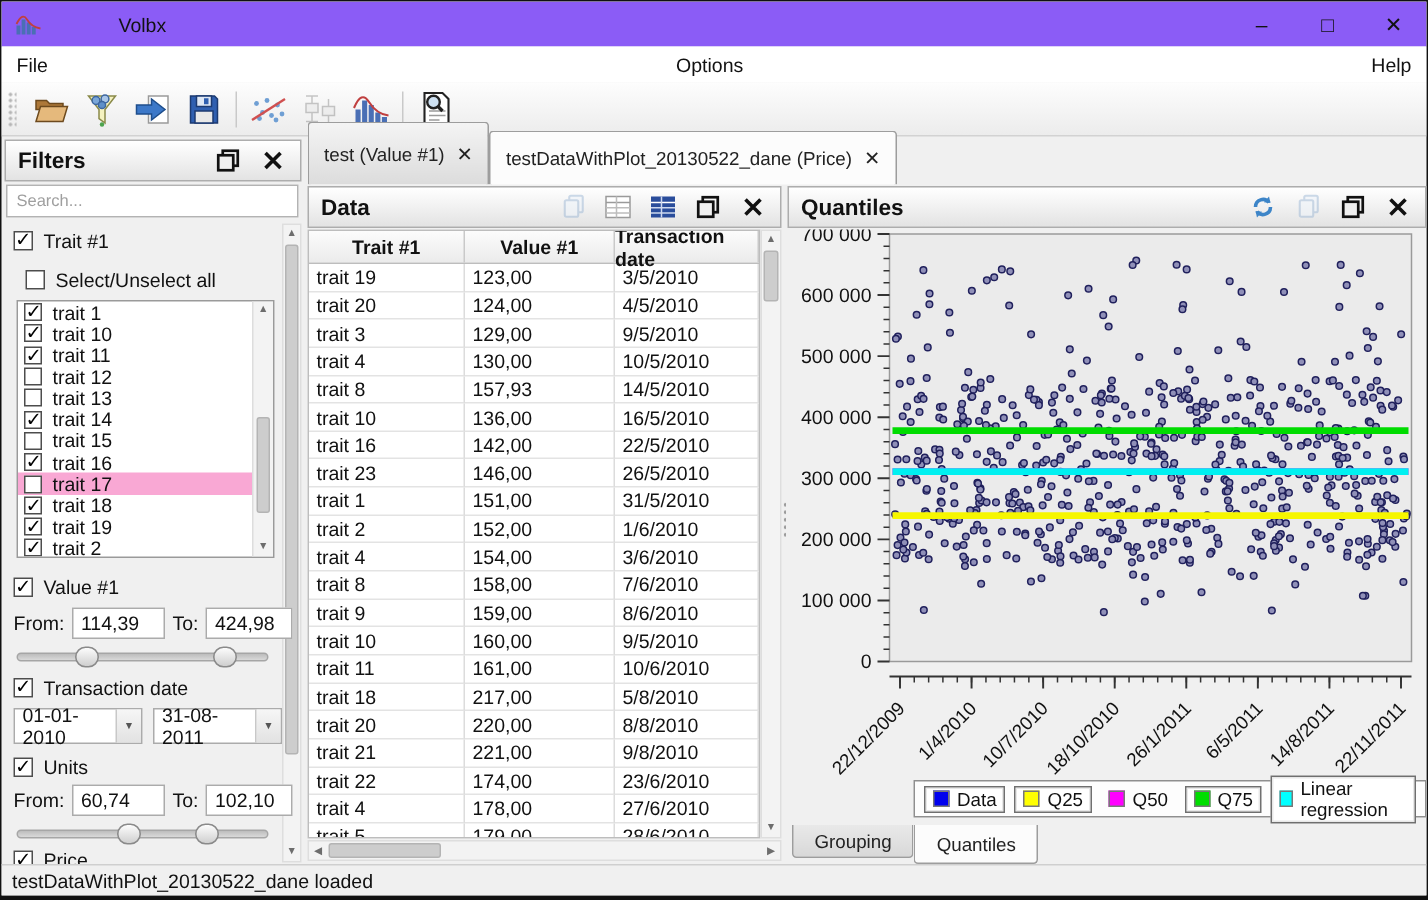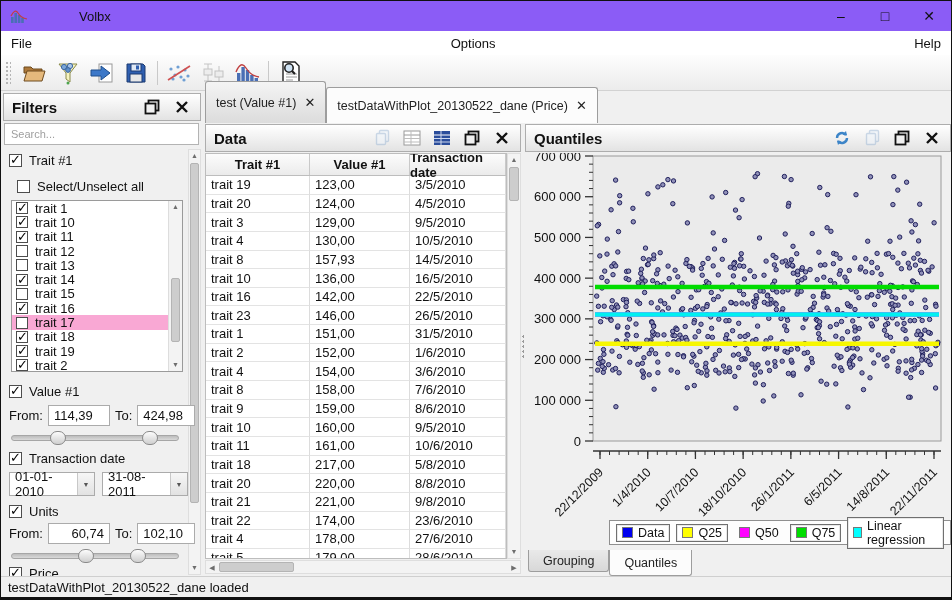--- a/index.html
+++ b/index.html
@@ -386,21 +386,21 @@
         <div class="ds-btn">▼</div>
       </div>
     </div>
 
     <div class="chk-row sec-label" style="top:411px">
       <span class="cb checked"></span>
       <span>Units</span>
     </div>
     <div class="fromto" style="top:430px">
       <span>From:</span>
-      <input style="width: 62px; text-align: right;" value="60,74">
+      <input style="width: 62px;" value="60,74">
       <span>To:</span>
       <input style="width: 58px;" value="102,10">
     </div>
     <div class="slider" style="top:456px">
       <div class="track"></div>
       <div class="handle" style="left: 40%;"></div>
       <div class="handle" style="left: 71%;"></div>
     </div>
 
     <div class="chk-row sec-label" style="top:473px">

